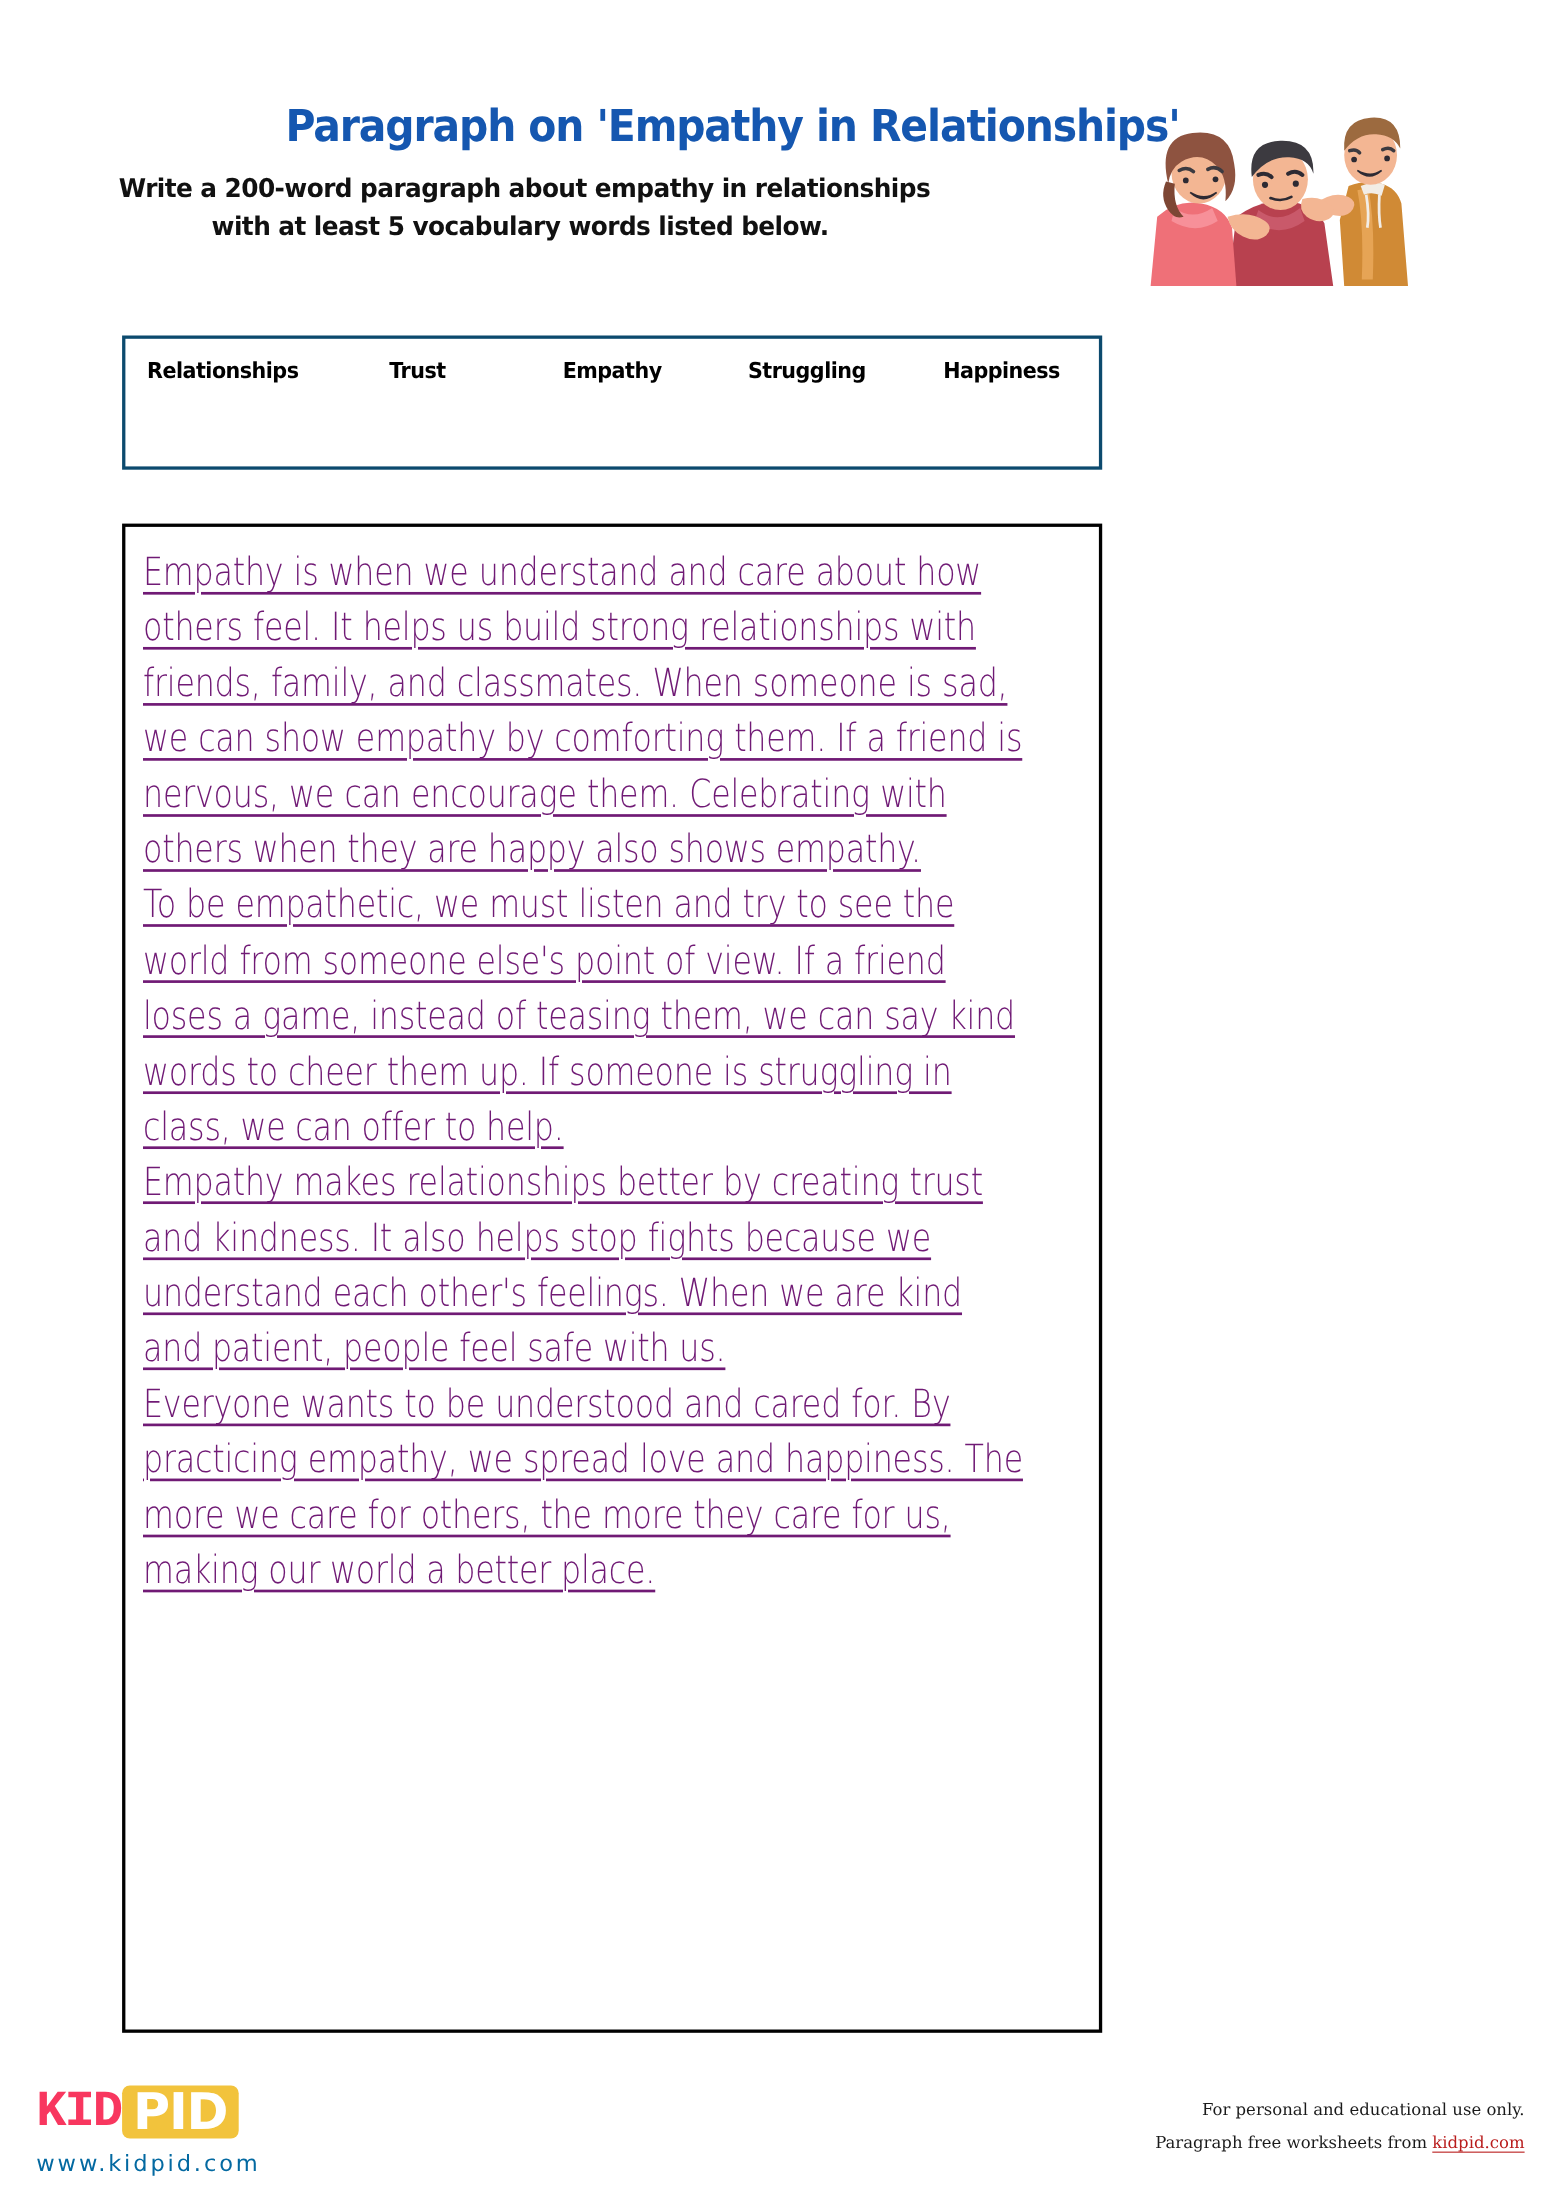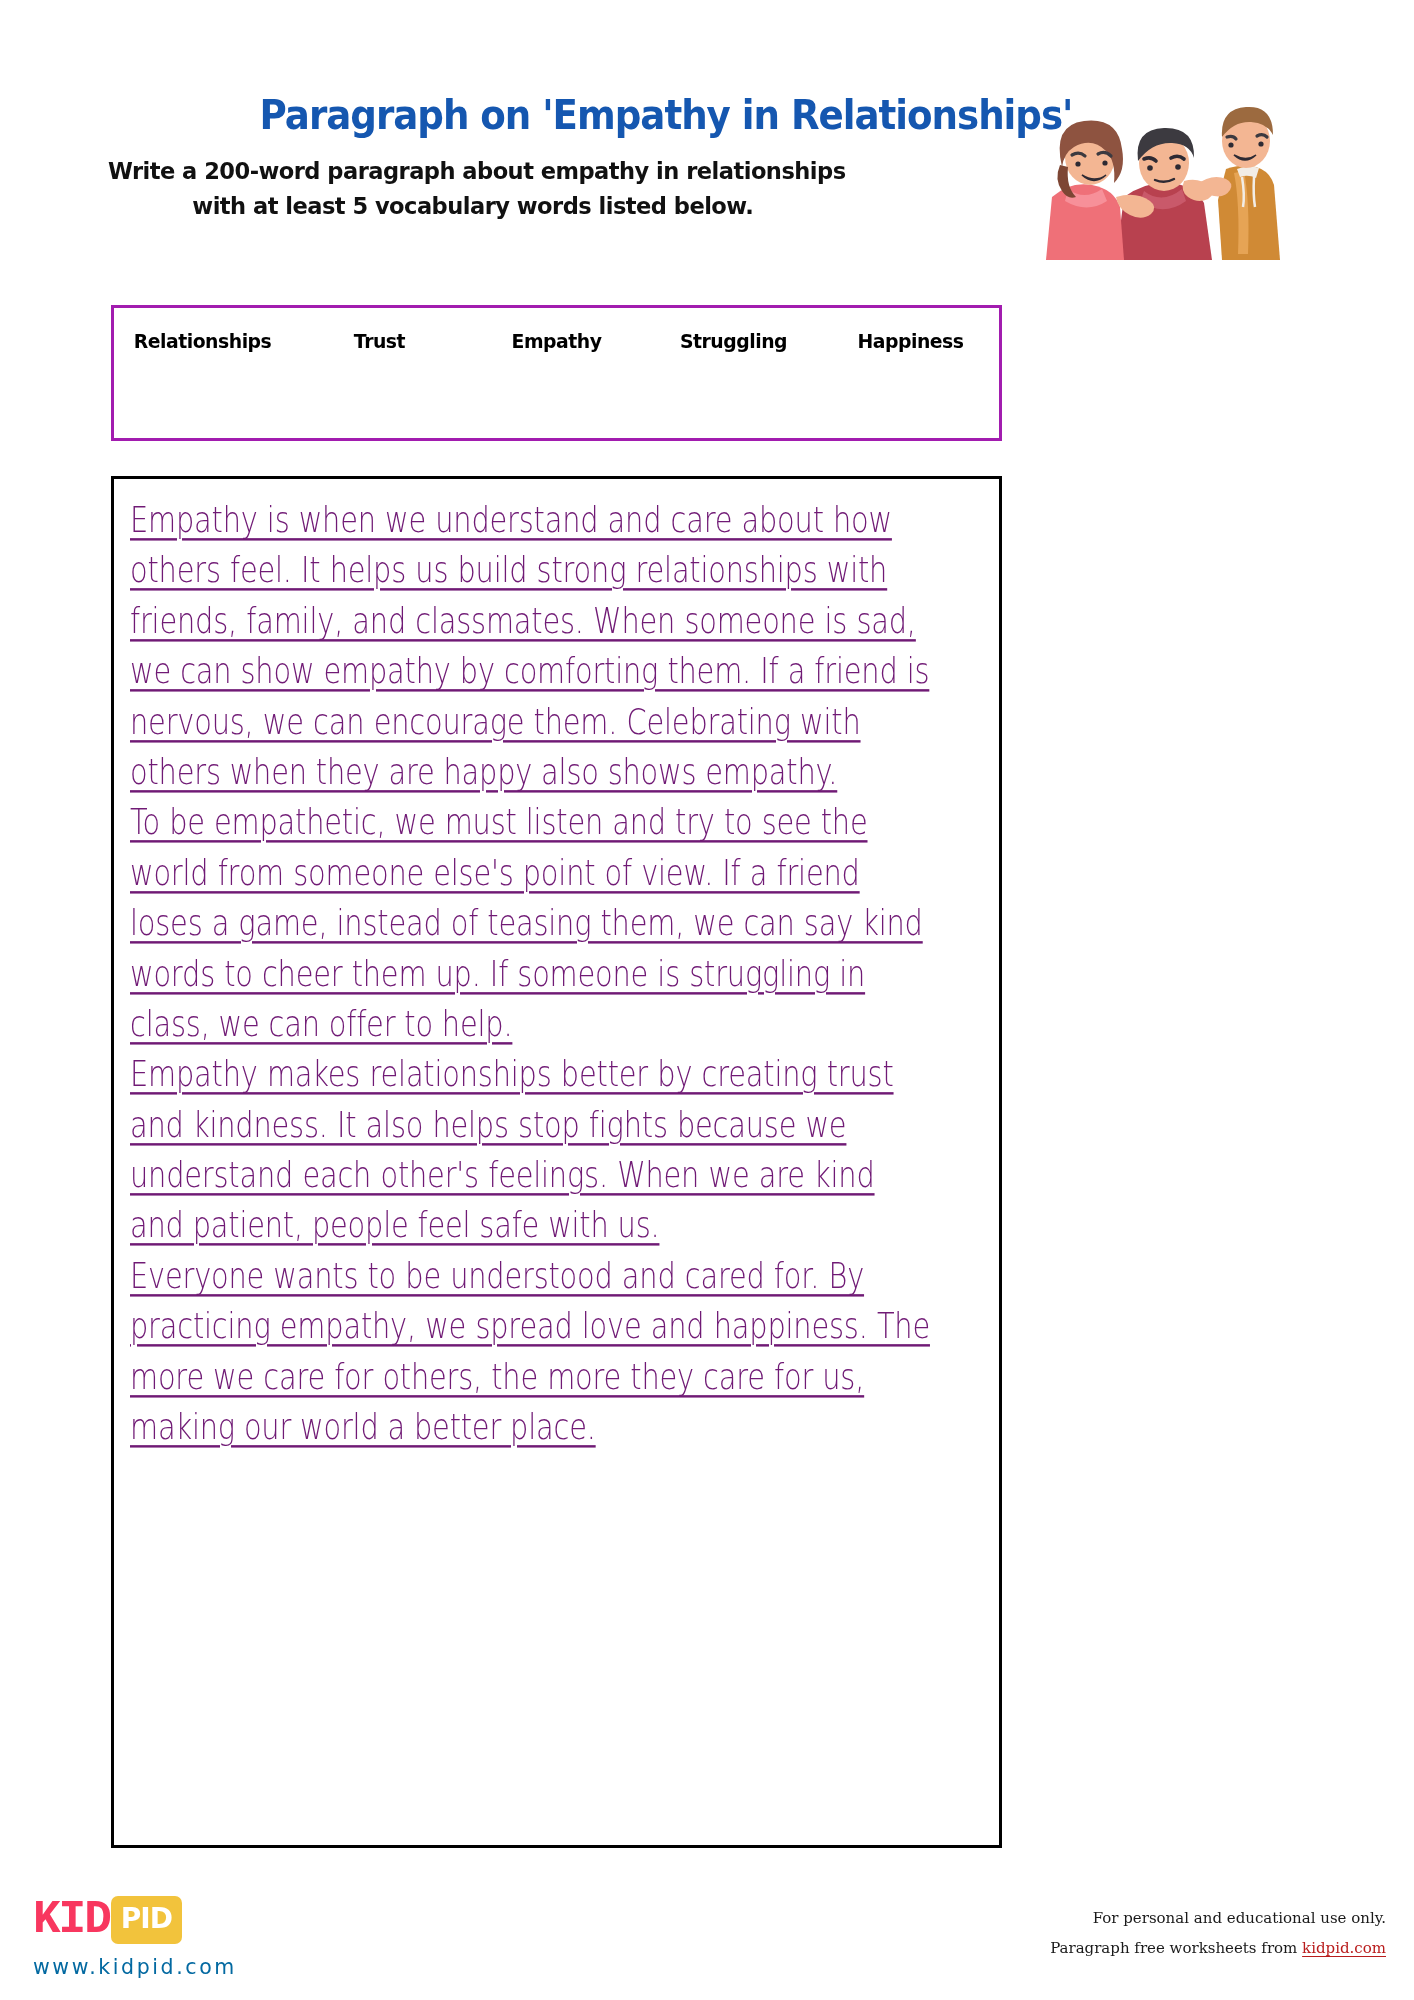--- a/index.html
+++ b/index.html
@@ -65,22 +65,22 @@
     height: 175px;
   }
   .illustration svg { display: block; }
 
   
   .wordbank {
     position: absolute;
     left: 111px;
     top: 305px;
     width: 891px;
-    height: 136px;
-    border: 3px solid #a21caf;
+    height: 122px;
+    border: 3px solid #0c4a6e;
     box-sizing: border-box;
   }
   .wordbank-row {
     display: flex;
     width: 100%;
     height: 50%;
     align-items: center;
   }
   .wordbank-cell {
     flex: 1 1 0;
@@ -143,21 +143,21 @@
   .logo-kid {
     font-family: Liberation Mono, monospace;
     font-size: 46px;
     font-weight: bold;
     color: #f8375f;
     letter-spacing: -2px;
     line-height: 46px;
   }
   .logo-pid {
     font-family: "DejaVu Sans", sans-serif;
-    font-size: 28px;
+    font-size: 46px;
     font-weight: bold;
     color: #ffffff;
     background: #f2c33c;
     border-radius: 7px;
     padding: 2px 10px 4px 10px;
     letter-spacing: -1px;
     line-height: 42px;
     margin-left: 1px;
   }
   .logo-url {

